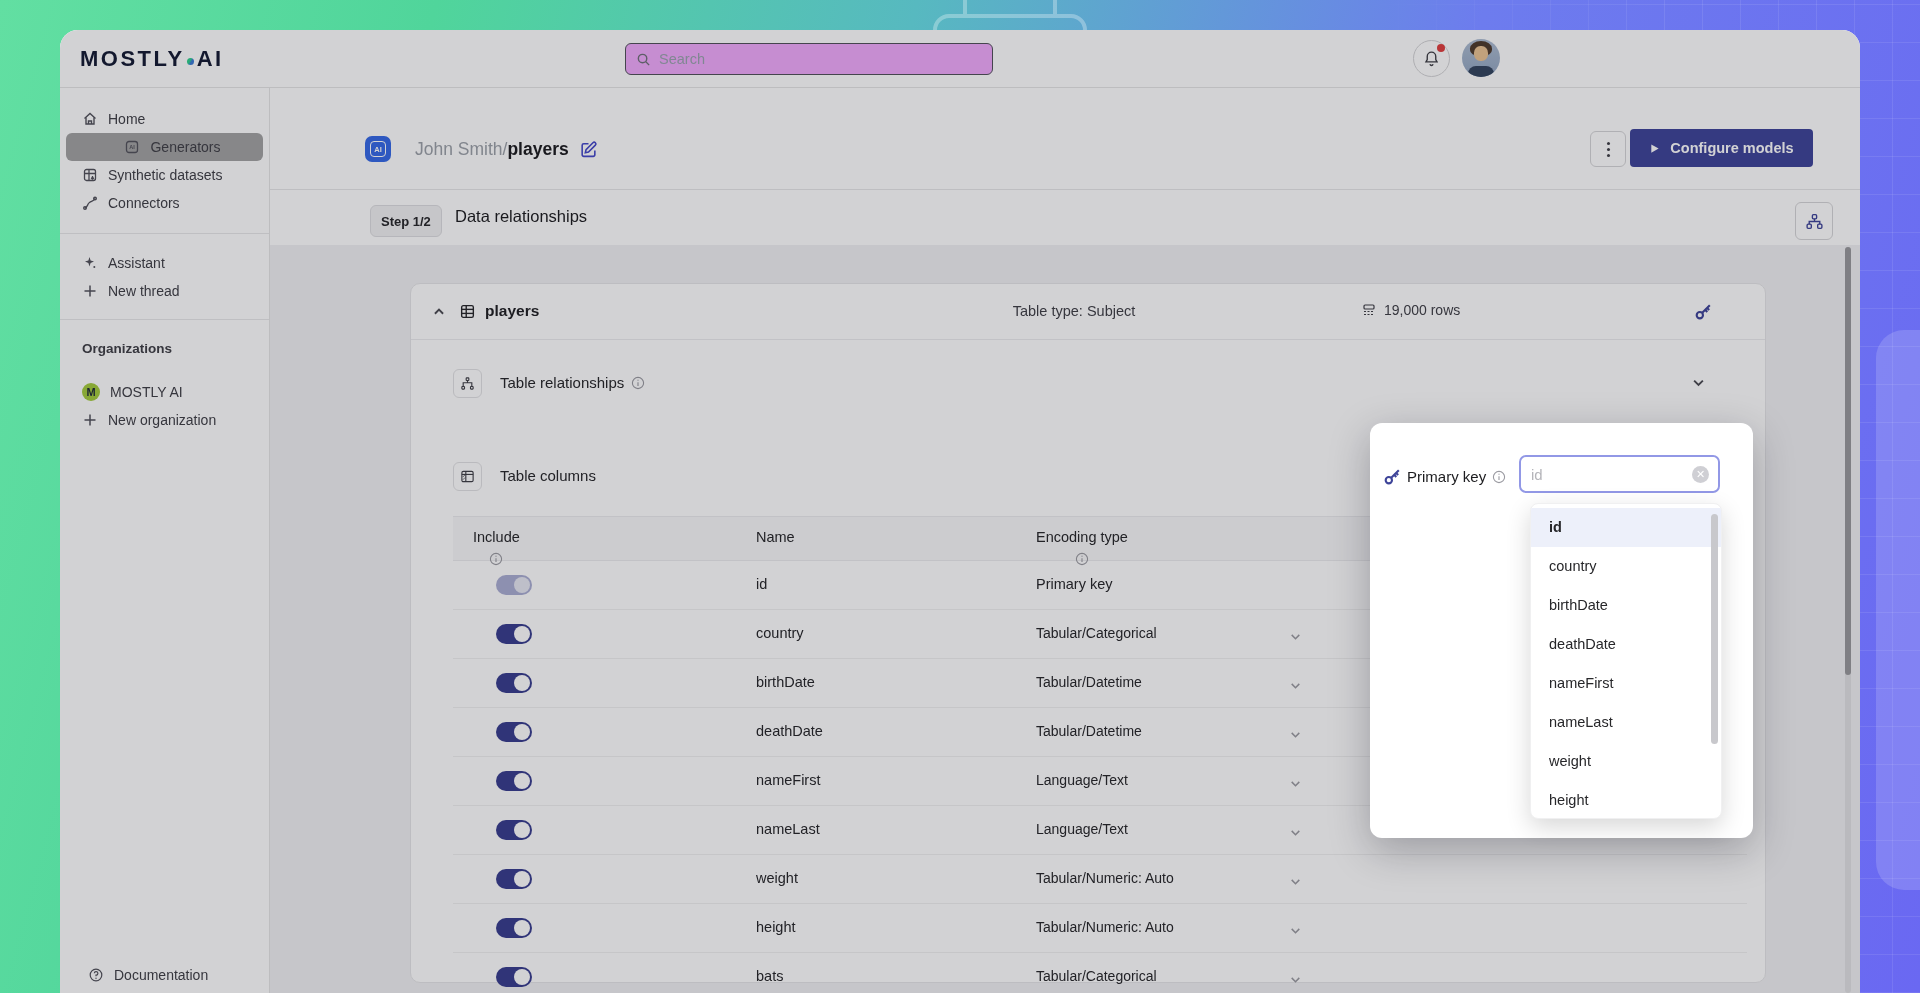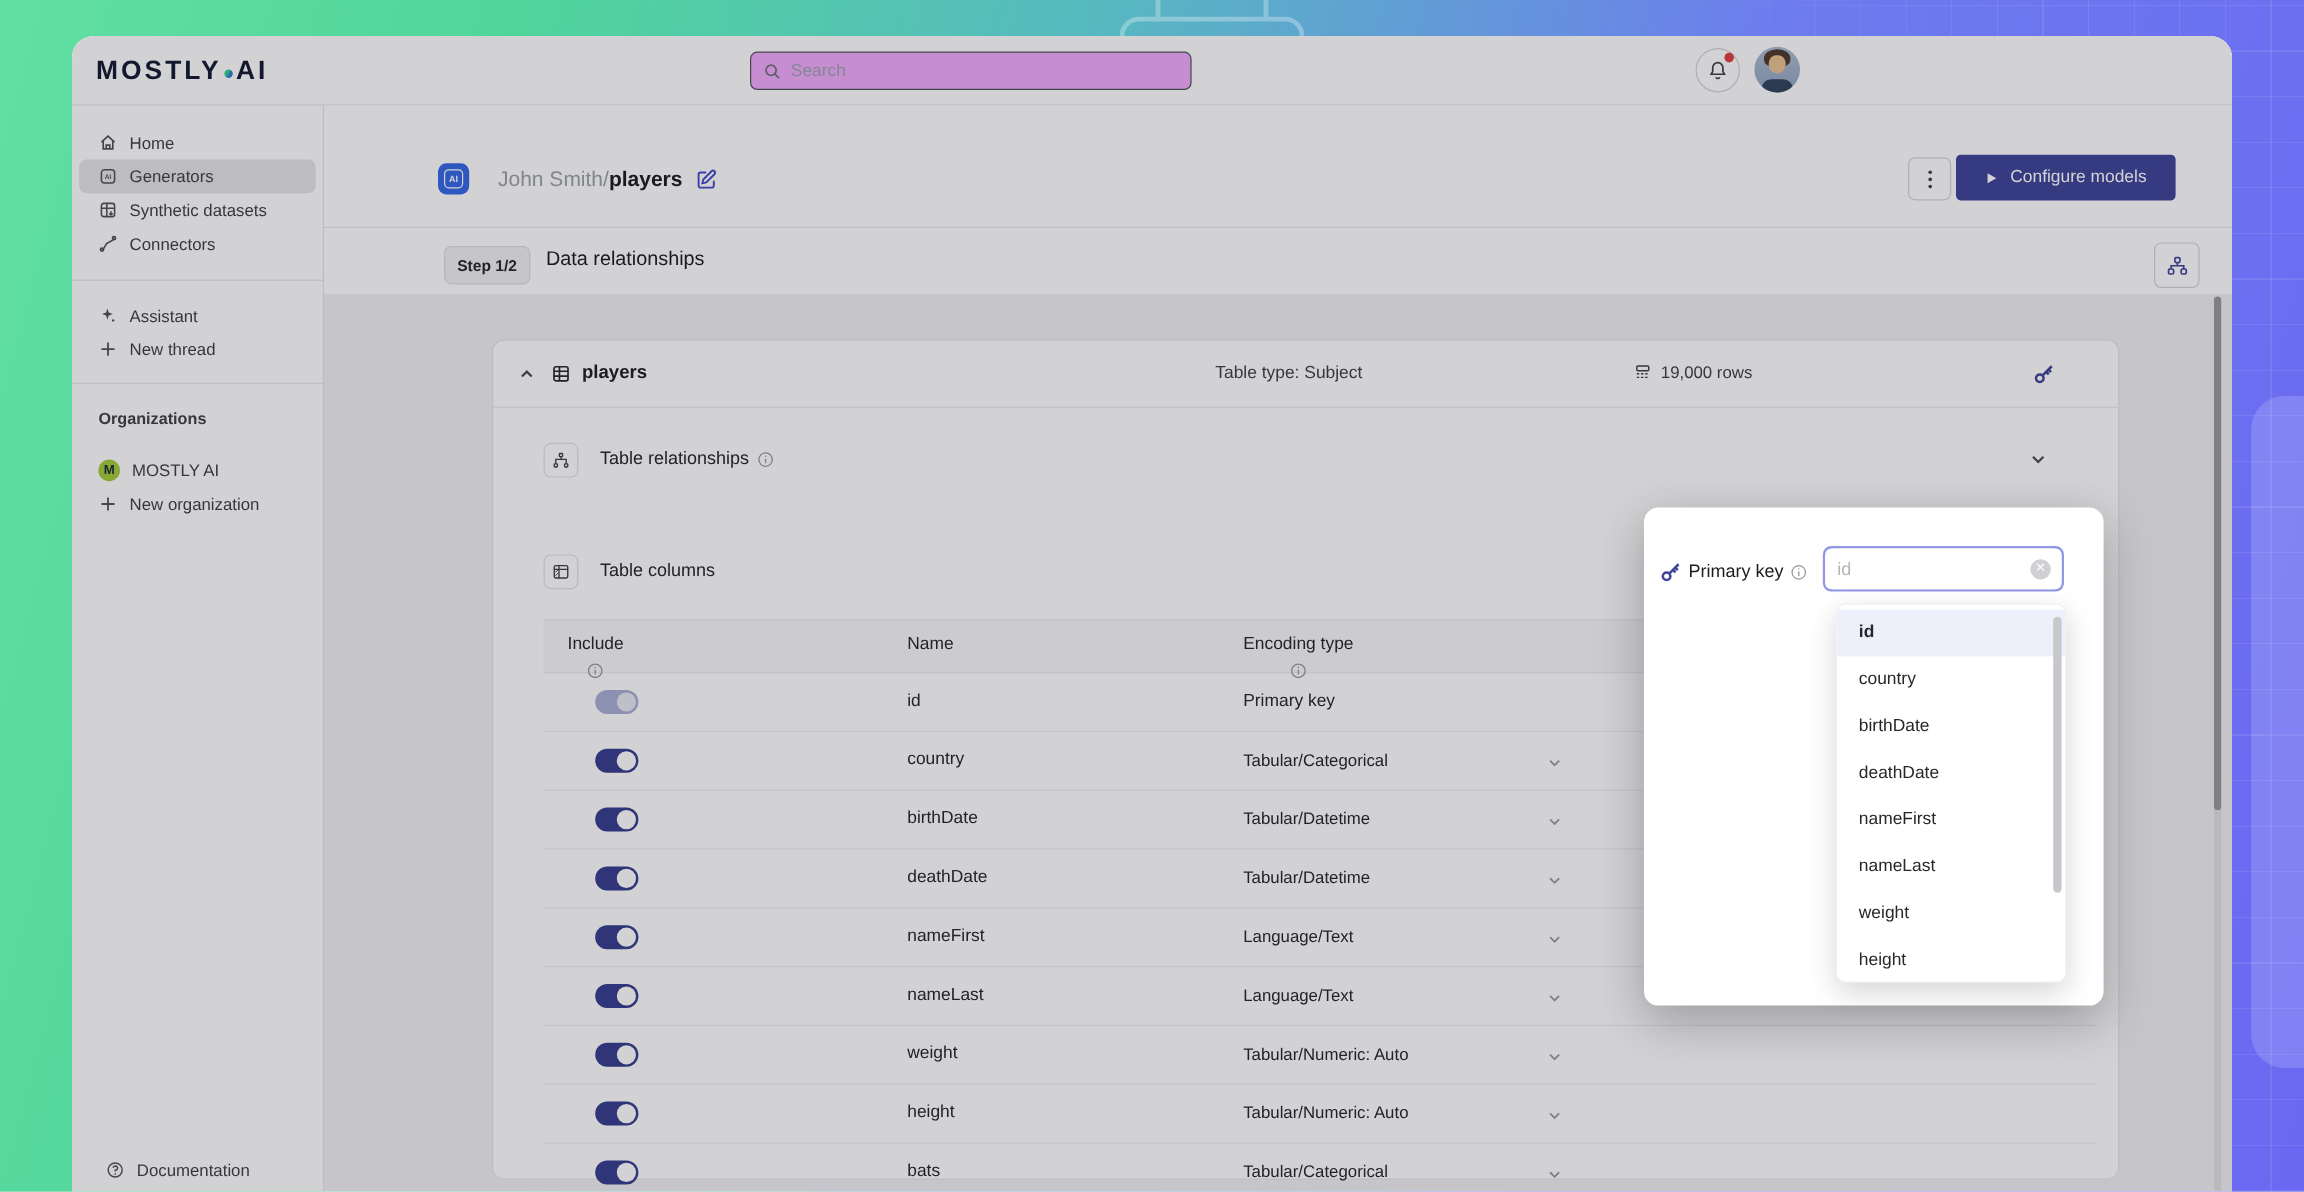--- a/index.html
+++ b/index.html
@@ -37,21 +37,21 @@
             background:linear-gradient(180deg,#aebdd2 0%,#93a7c2 100%); cursor:pointer; }
   .avatar .hair { position:absolute; top:2px; left:8px; width:22px; height:15px; background:#4e3a2c; border-radius:50% 50% 40% 40%; }
   .avatar .face { position:absolute; top:7px; left:12px; width:14px; height:15px; background:#eac393; border-radius:45%; }
   .avatar .suit { position:absolute; bottom:-3px; left:6px; width:26px; height:14px; background:#33445e; border-radius:8px 8px 0 0; }
 
   
   .sidebar { position:absolute; left:0; top:58px; width:210px; bottom:0; background:#fff; border-right:1px solid #e5e5e6; padding-top:17px; }
   .side-item { height:28px; margin:0 6px; padding-left:16px; display:flex; align-items:center; gap:10px;
                border-radius:6px; font-size:14px; color:#3f3f46; cursor:pointer; white-space:nowrap; }
   .side-item svg { color:#52525b; flex:0 0 auto; }
-  .side-item.selected { background:#e5e5e5; }
+  .side-item.selected { background:#a3a3a3;justify-content:center; }
   .side-divider { border:0; border-top:1px solid #e8e8e9; margin:16px 0 15px 0; }
   .side-divider.second { margin:14px 0 0 0; }
   .side-label { margin-top:18px; height:20px; padding-left:22px; font-size:13.5px; font-weight:600; color:#3f3f46; display:flex; align-items:center;text-align:center; }
   .org-item { margin-top:20px; }
   .org-avatar { width:18px; height:18px; border-radius:50%; background:#a4cc3d; color:#1f2937; font-size:11px; font-weight:700;
                 display:flex; align-items:center; justify-content:center; flex:0 0 auto; }
   .doc-item { position:absolute; bottom:4px; left:6px; right:6px; }
 
   
   .main { position:absolute; left:210px; top:58px; right:0; bottom:0; background:#fff; }
@@ -61,21 +61,21 @@
   .app-icon .chip { width:16px; height:16px; border:1.5px solid #fff; border-radius:4px; color:#fff; font-size:7.5px; font-weight:700;
                     display:flex; align-items:center; justify-content:center; }
   .crumb { position:absolute; left:145px; top:48px; height:26px; display:flex; align-items:center; font-size:17.5px; }
   .crumb .owner { color:#9ca1a8; }
   .crumb .name { color:#1c1c1f; font-weight:700; }
   .crumb .edit { margin-left:10px; color:#4549c9; display:flex; cursor:pointer; }
   .kebab-btn { position:absolute; left:1320px; top:43px; width:36px; height:36px; background:#fff; border:1px solid #d6d6d8;
                border-radius:6px; display:flex; flex-direction:column; align-items:center; justify-content:center; gap:3px; cursor:pointer; }
   .kebab-btn i { width:3px; height:3px; border-radius:50%; background:#3f3f46; }
   .configure-btn { position:absolute; left:1360px; top:41px; width:183px; height:38px; background:#3e4499; border:0; border-radius:4px;
-                   color:#fff; font-size:14.5px; font-weight:400; font-family:inherit; display:flex; align-items:center; justify-content:center; gap:10px; cursor:pointer; }
+                   color:#fff; font-size:14.5px; font-weight:700; font-family:inherit; display:flex; align-items:center; justify-content:center; gap:10px; cursor:pointer; }
   .step-row { position:absolute; top:102px; left:0; right:0; height:55px; background:#fff; }
   .step-chip { position:absolute; left:100px; top:15px; height:32px; padding:0 10px; background:#f1f1f2; border:1px solid #dddde0;
                border-radius:6px; font-size:13px; font-weight:700; color:#27272a; display:flex; align-items:center; }
   .step-title { position:absolute; left:185px; top:17px; font-size:16.5px; font-weight:500; color:#1c1c1f; }
   .tree-btn { position:absolute; left:1525px; top:12px; width:38px; height:38px; background:#fff; border:1px solid #d6d6d8;
               border-radius:6px; display:flex; align-items:center; justify-content:center; color:#3e4499; cursor:pointer; }
 
   .content { position:absolute; top:157px; left:0; right:0; bottom:0; background:#f1f1f3; }
   .card { position:absolute; left:140px; top:38px; width:1356px; height:700px; background:#fff; border:1px solid #e6e6e8; border-radius:10px; }
 

